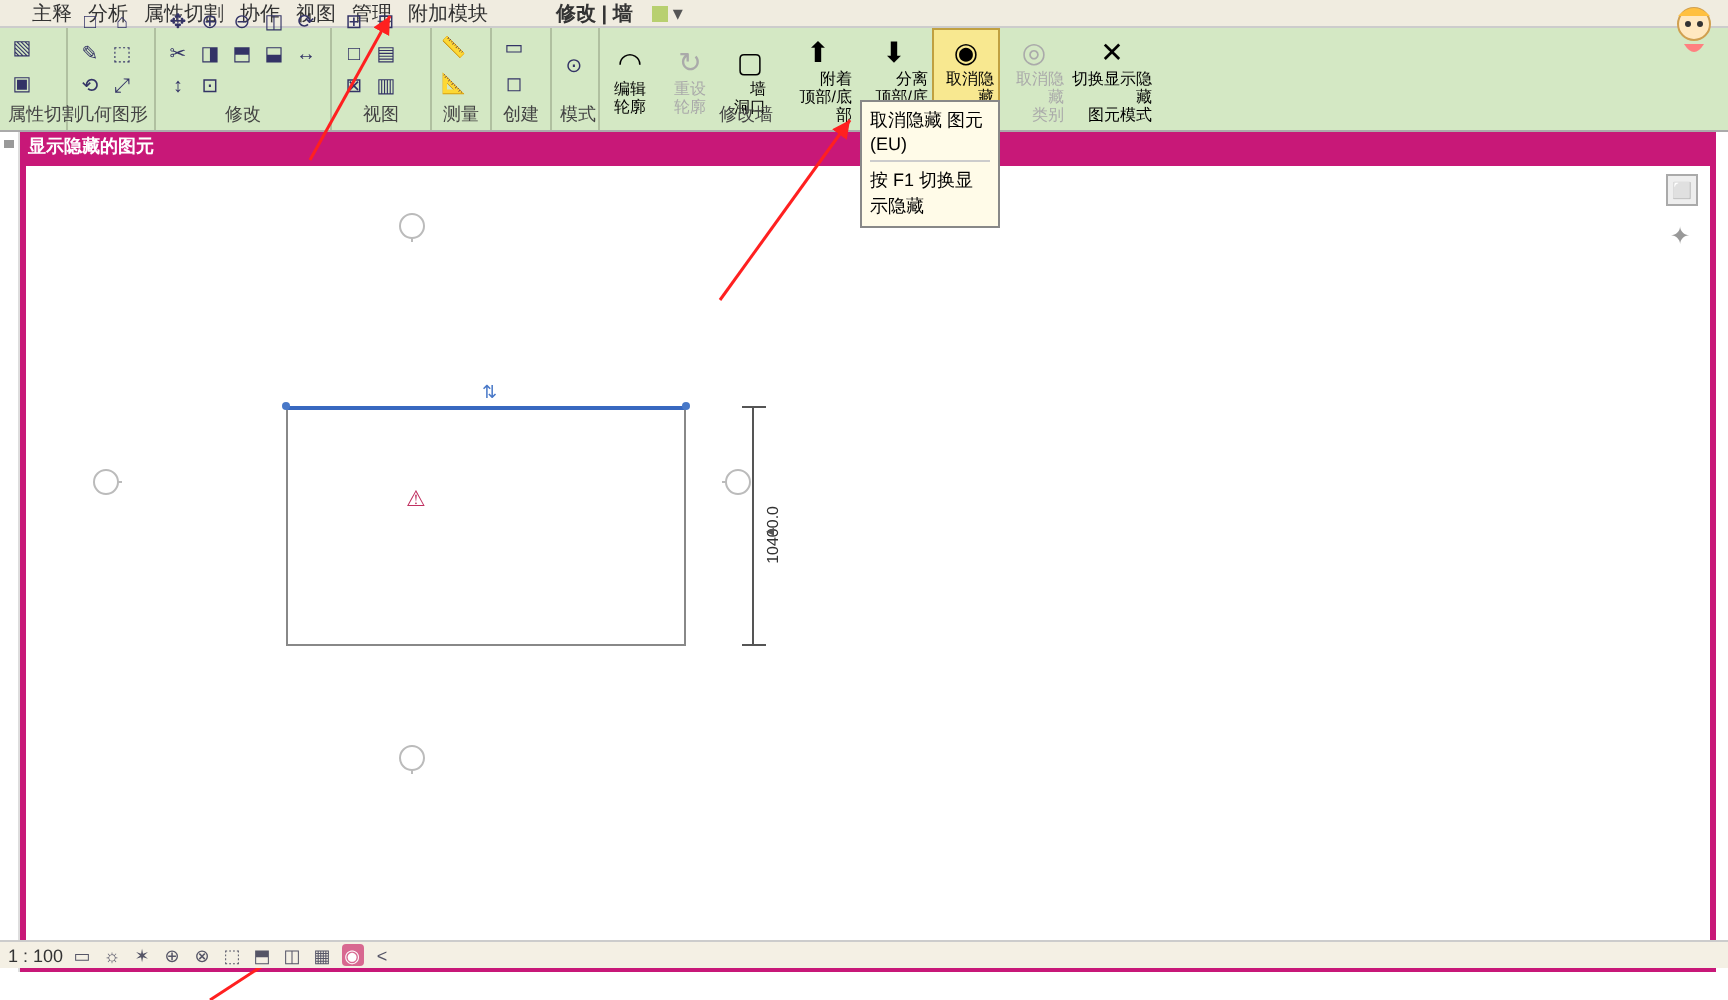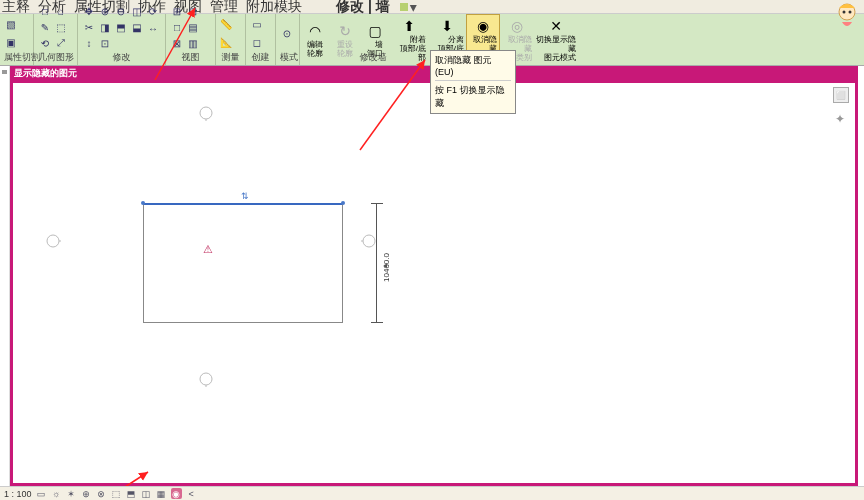--- a/index.html
+++ b/index.html
@@ -1,35 +1,35 @@
 <!DOCTYPE html>
 <html><head>
 <meta charset="utf-8">
 <style>
 * { margin: 0; padding: 0; box-sizing: border-box; font-family: "Microsoft YaHei", sans-serif; }
 body { width: 864px; height: 500px; background: #fff; overflow: hidden; position: relative; }
 
-.menubar { height: 14px; background: #f0ece0; border-bottom: 1px solid #ccc; display: flex; align-items: center; font-size: 14px; padding-left: 2px; }
+.menubar { height: 14px; background: #f0ece0; border-bottom: 1px solid #ccc; display: flex; align-items: center; font-size: 10px; padding-left: 16px; }
 .menubar span { margin-right: 8px; color: #333; cursor: pointer; }
 .menubar .cur-tab { font-weight: 600; margin-left: 26px; }
 .menubar .color-sq { width: 8px; height: 8px; background: #b8d070; margin: 0 2px; display: inline-block; vertical-align: middle; }
 .menubar .dropdown-icon { color: #555; }
 
 .ribbon { height: 52px; background: #d4e8c4; border-bottom: 1px solid #aaa; display: flex; position: relative; }
 .ribbon-group { display: flex; flex-direction: column; justify-content: flex-end; border-right: 1px solid #b0c0a0; padding: 2px 4px 1px; }
 .ribbon-icons { display: flex; gap: 2px; flex: 1; align-items: center; flex-wrap: wrap; }
 .ribbon-icon { width: 14px; height: 14px; display: flex; align-items: center; justify-content: center; font-size: 10px; color: #336; cursor: pointer; }
 .ribbon-label { font-size: 9px; color: #444; text-align: center; margin-top: 1px; white-space: nowrap; }
 .big-btn { display: flex; flex-direction: column; align-items: center; justify-content: center; width: 30px; padding: 2px; cursor: pointer; }
 .big-btn .ico { width: 18px; height: 18px; display: flex; align-items: center; justify-content: center; font-size: 14px; }
 .big-btn .lbl { font-size: 8px; line-height: 9px; text-align: right; }
 .big-btn.hl { background: #f8e890; border: 1px solid #c0a040; }
 .big-btn.dis .lbl, .big-btn.dis .ico { color: #aaa; }
 
-.tooltip { position: absolute; top: 50px; left: 430px; background: #fffbe8; border: 1px solid #888; font-size: 9px; padding: 2px 4px; z-index: 10; width: 86px; }
+.tooltip { position: absolute; top: 50px; left: 430px; background: #fffbe8; border: 1px solid #888; font-size: 9px; padding: 2px 4px; z-index: 10; width: 70px; }
 .tooltip-row { padding: 1px 0; }
 .tooltip hr { border: none; border-top: 1px solid #ccc; margin: 2px 0; }
 
 .left-strip { position: absolute; left: 0; top: 66px; width: 10px; bottom: 14px; background: #fff; border-right: 1px solid #ddd; }
 .left-strip::before { content: ""; position: absolute; left: 2px; top: 4px; width: 5px; height: 4px; background: #999; }
 
 .magenta-bar { position: absolute; top: 66px; left: 10px; right: 6px; height: 14px; background: #c81878; color: #fff; font-size: 9px; padding: 1px 4px; font-weight: bold; }
 .canvas-frame { position: absolute; top: 80px; left: 10px; right: 6px; bottom: 14px; border: 3px solid #c81878; background: #fff; }
 
 .canvas { position: absolute; inset: 0; }
@@ -46,21 +46,21 @@
 .blue-dot { position: absolute; width: 4px; height: 4px; background: #4878c8; border-radius: 50%; }
 
 .red-arrow { position: absolute; pointer-events: none; }
 
 .cube-nav { position: absolute; top: 4px; right: 6px; width: 16px; height: 16px; border: 1px solid #aaa; background: #eee; font-size: 8px; display: flex; align-items: center; justify-content: center; }
 .nav-rose { position: absolute; top: 26px; right: 6px; width: 14px; height: 14px; }
 .nav-rose::before { content: "✦"; font-size: 12px; color: #999; }
 
 .helper { position: absolute; top: 0; right: 2px; width: 30px; height: 40px; }
 
-.statusbar { position: absolute; bottom: 0; left: 0; right: 0; height: 14px; background: #f4f0e4; border-top: 1px solid #ccc; display: flex; align-items: center; font-size: 9px; padding: 0 4px; gap: 4px; }
+.statusbar { position: absolute; bottom: 16px; left: 0; right: 0; height: 14px; background: #f4f0e4; border-top: 1px solid #ccc; display: flex; align-items: center; font-size: 9px; padding: 0 4px; gap: 4px; }
 .statusbar .scale { color: #333; }
 .status-icon { width: 11px; height: 11px; display: inline-flex; align-items: center; justify-content: center; font-size: 9px; color: #556; cursor: pointer; }
 </style>
 </head>
 <body>
 
 <div class="menubar">
   <span>主释</span>
   <span>分析</span>
   <span>属性切割</span>

